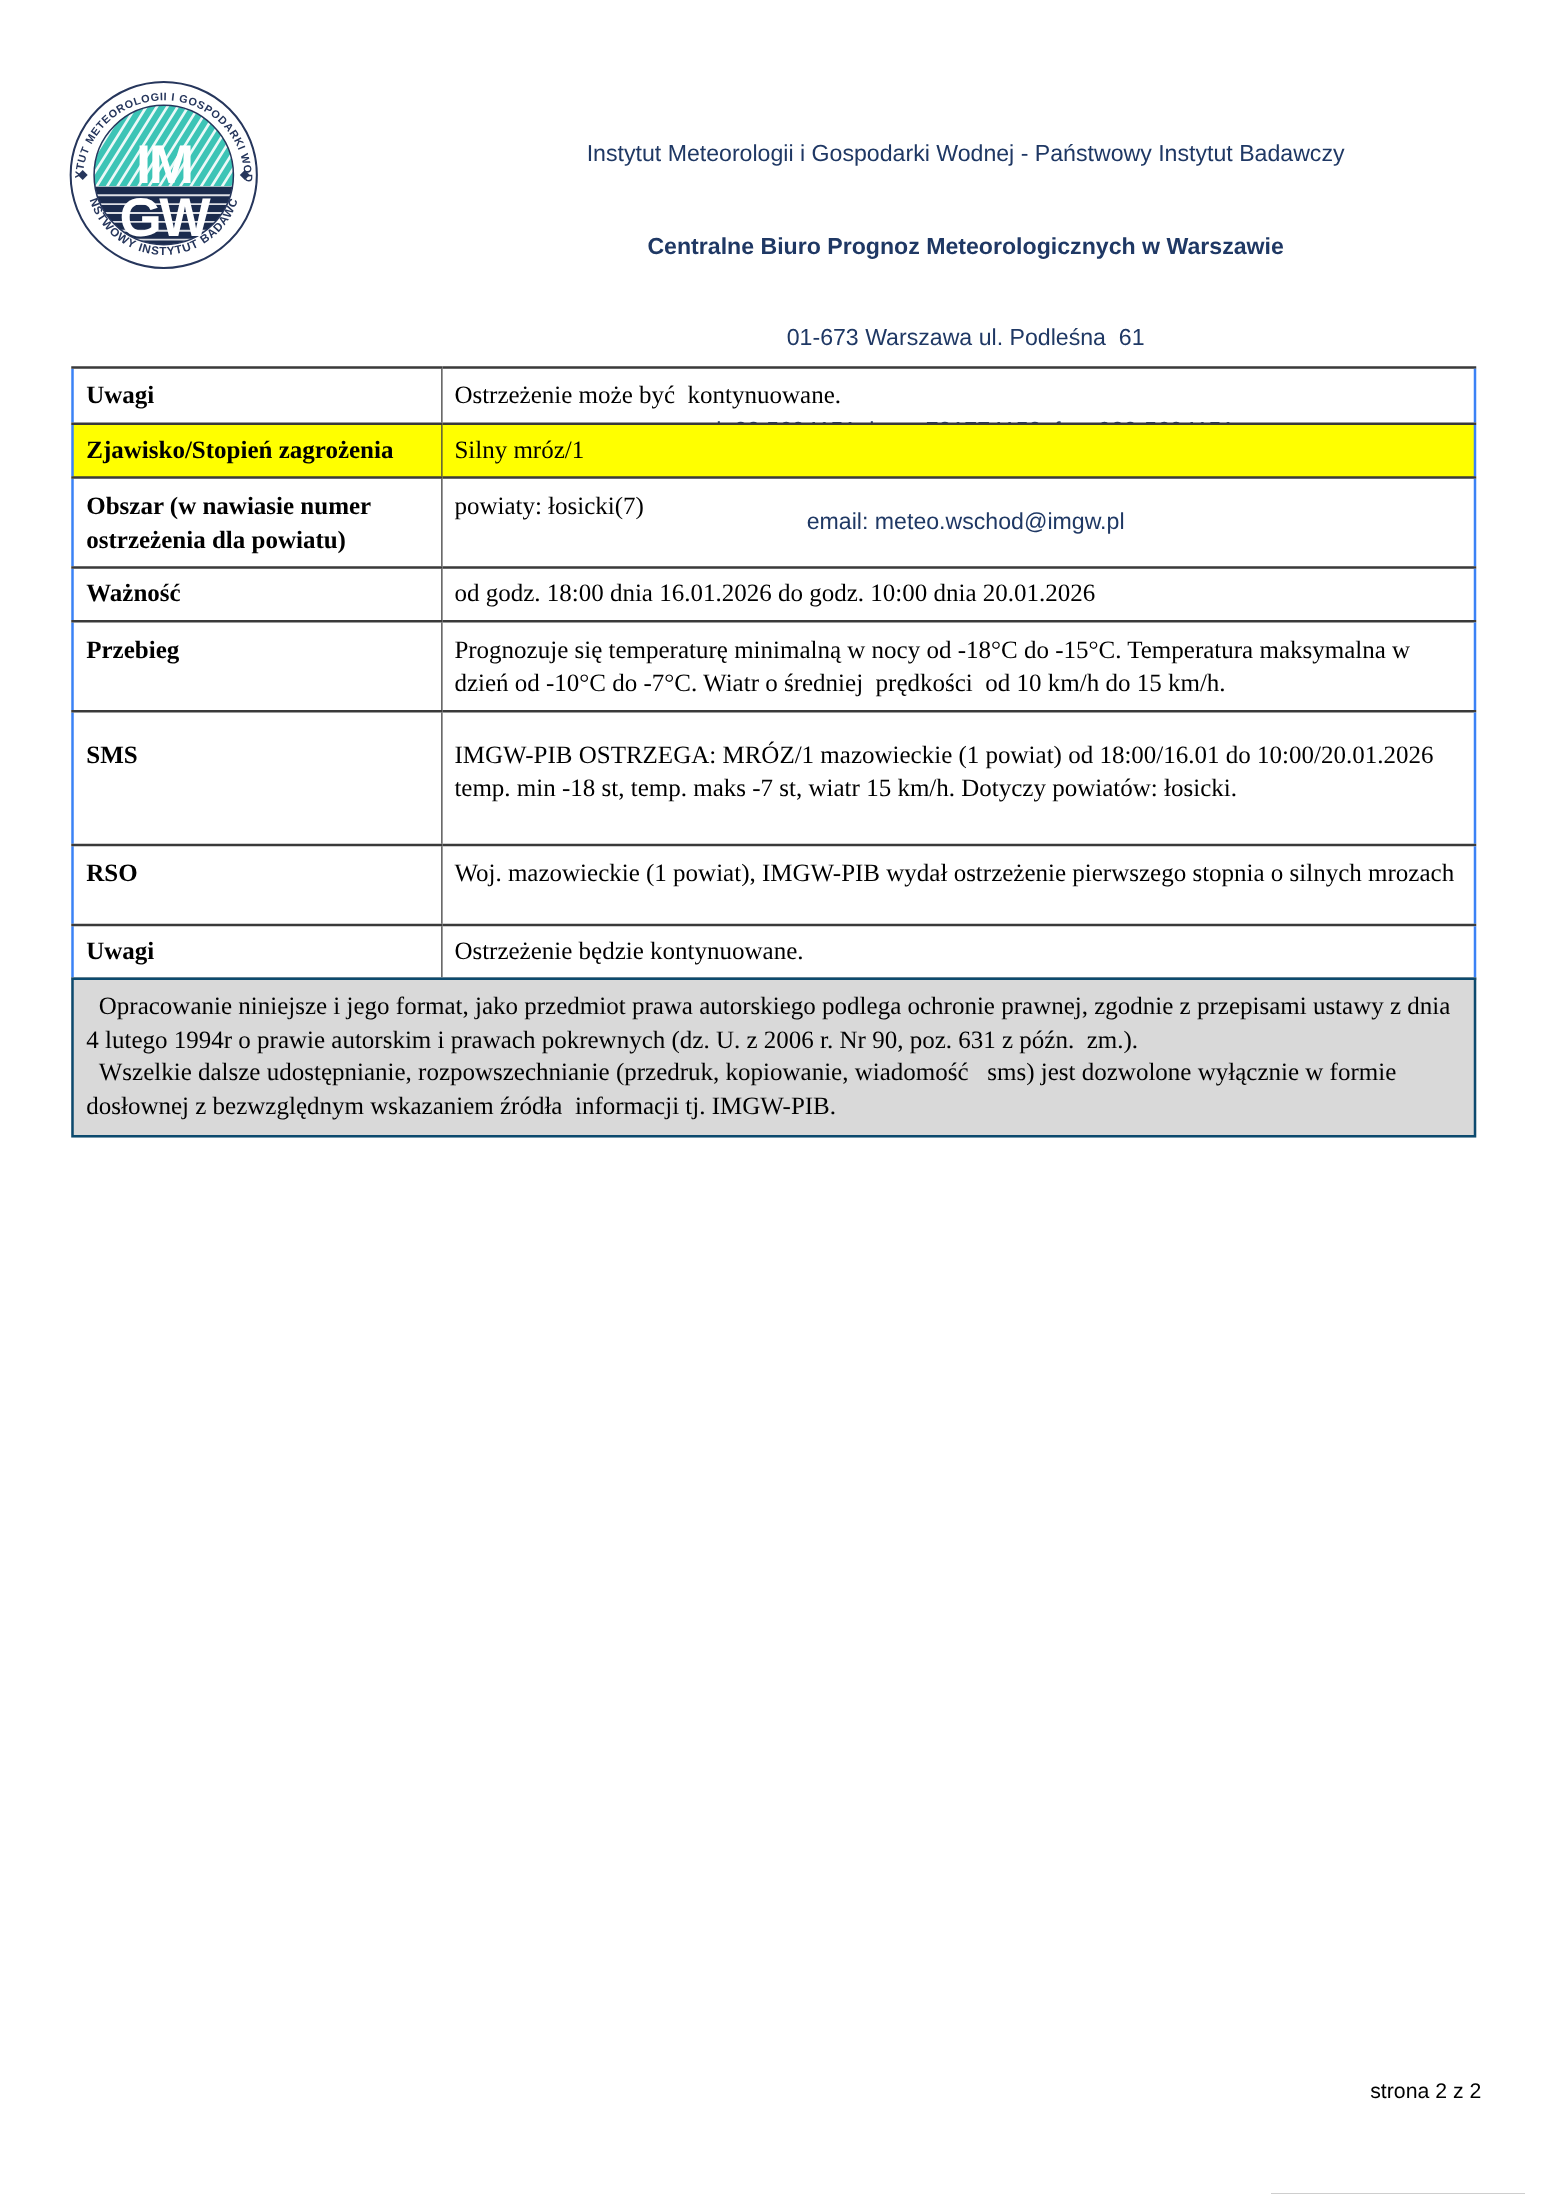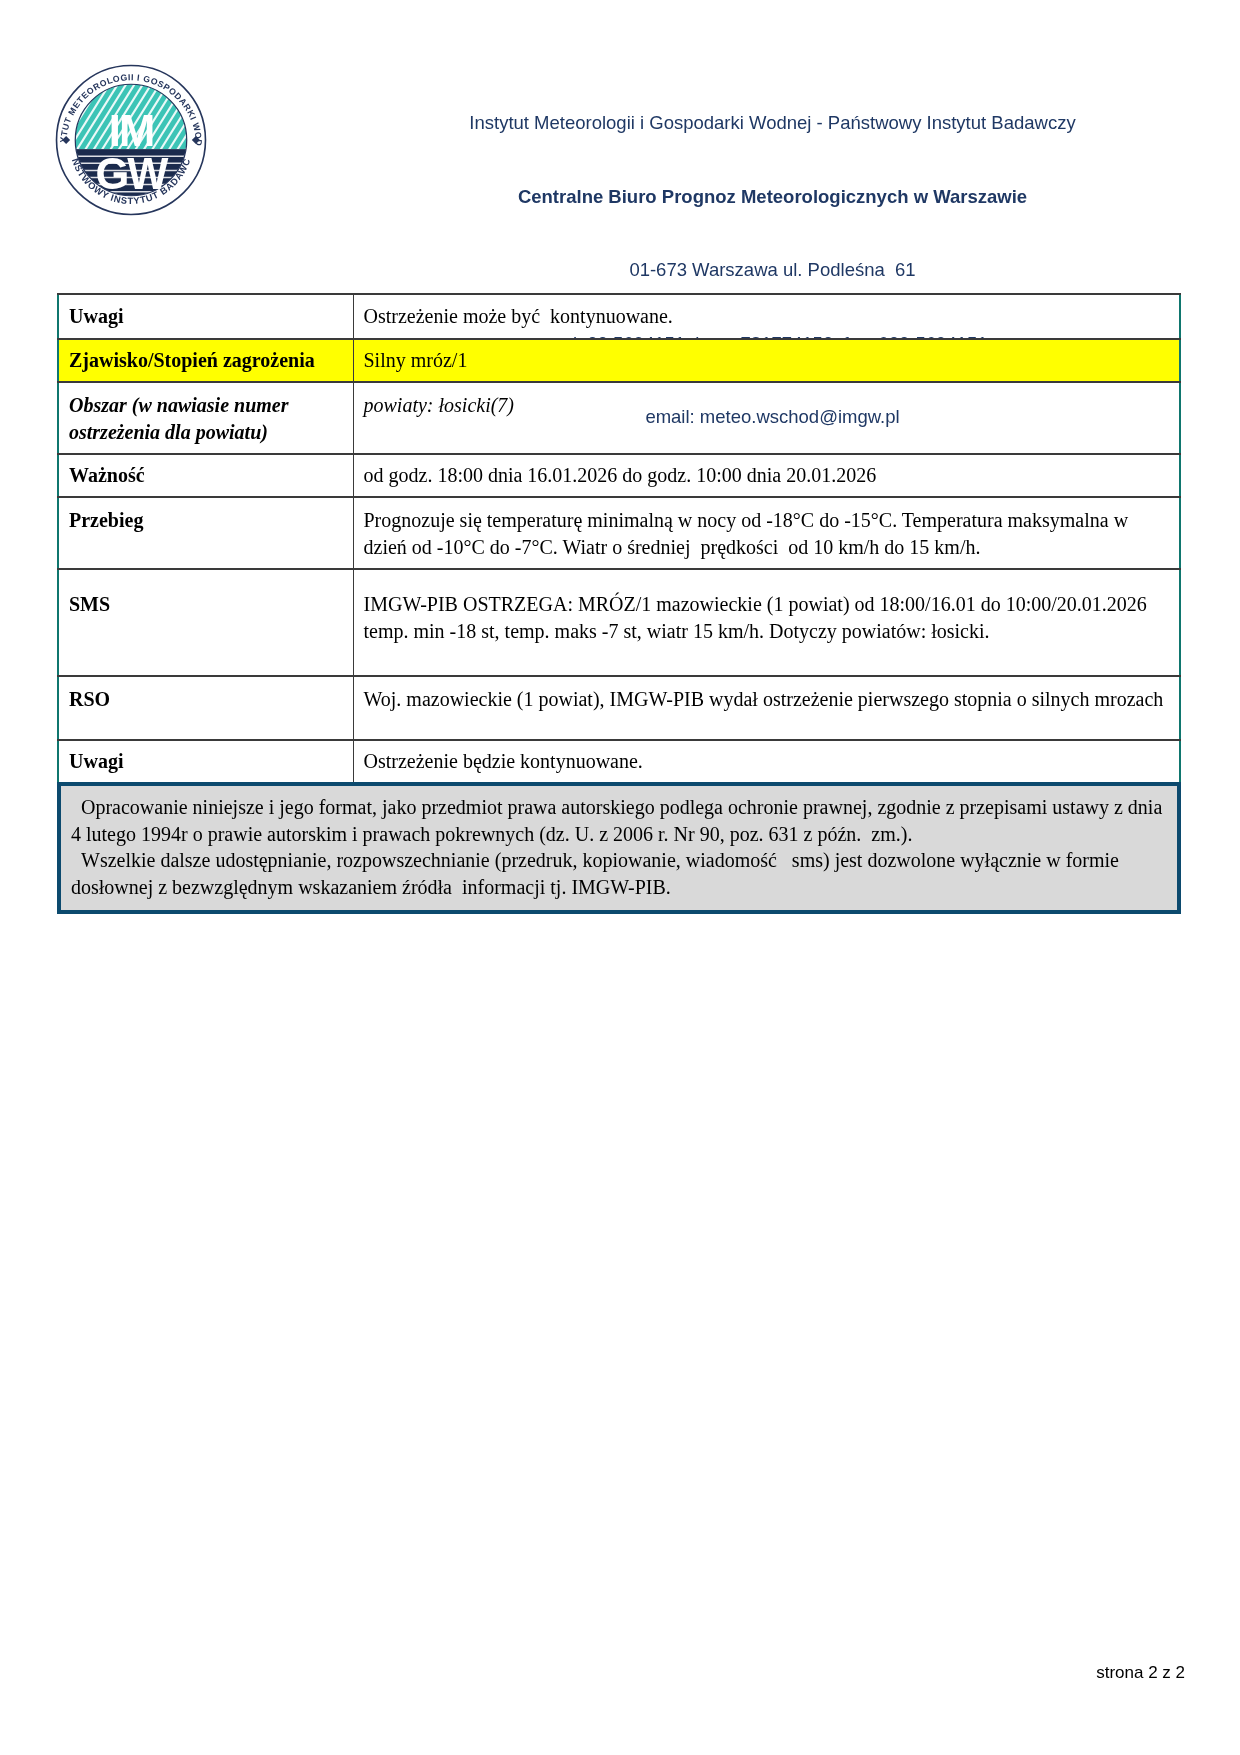--- a/index.html
+++ b/index.html
@@ -40,50 +40,50 @@
   
   .content {
     position: absolute;
     left: 57px;
     top: 293px;
     width: 1124px;
   }
   table.warning-table {
     width: 100%;
     border-collapse: collapse;
-    border: 2px solid #0f766e;
+    border: 2px solid #3b82f6;
     font-size: 20px;
   }
   table.warning-table td {
     border: 1px solid #3a3a3a;
     border-top-width: 2px;
     border-bottom-width: 2px;
     vertical-align: middle;
     padding: 7px 12px 7px 10px;
     line-height: 27px;
   }
   td.row-label {
     width: 295px;
     font-weight: bold;
   }
   td.row-value { white-space: pre-wrap; }
   tr.row-h1 td  { height: 45px; }
   tr.row-hl td  { height: 28px; background: #ffff00; }
-  tr.row-h2 td  { height: 66px; vertical-align: top; padding-top: 9px; font-style: italic; }
+  tr.row-h2 td  { height: 66px; vertical-align: top; padding-top: 9px; }
   tr.row-h1b td { height: 43px; }
   tr.row-h1c td { height: 41px; }
   tr.row-h2b td { height: 60px; vertical-align: top; padding-top: 9px; }
   tr.row-h3 td  { height: 107px; vertical-align: top; padding-top: 21px; }
   tr.row-h2c td { height: 64px; vertical-align: top; padding-top: 9px; }
   tr.row-h1d td { height: 42px; }
 
   
   .copyright-box {
     margin-top: -2px;
-    border: 4px solid #0c4a6e;
+    border: 2px solid #0c4a6e;
     background: #d9d9d9;
     padding: 8px 10px 10px 10px;
     font-size: 20px;
     line-height: 26.5px;
   }
   .copyright-box p { white-space: pre-wrap; }
 
   
   .page-number {
     position: absolute;

